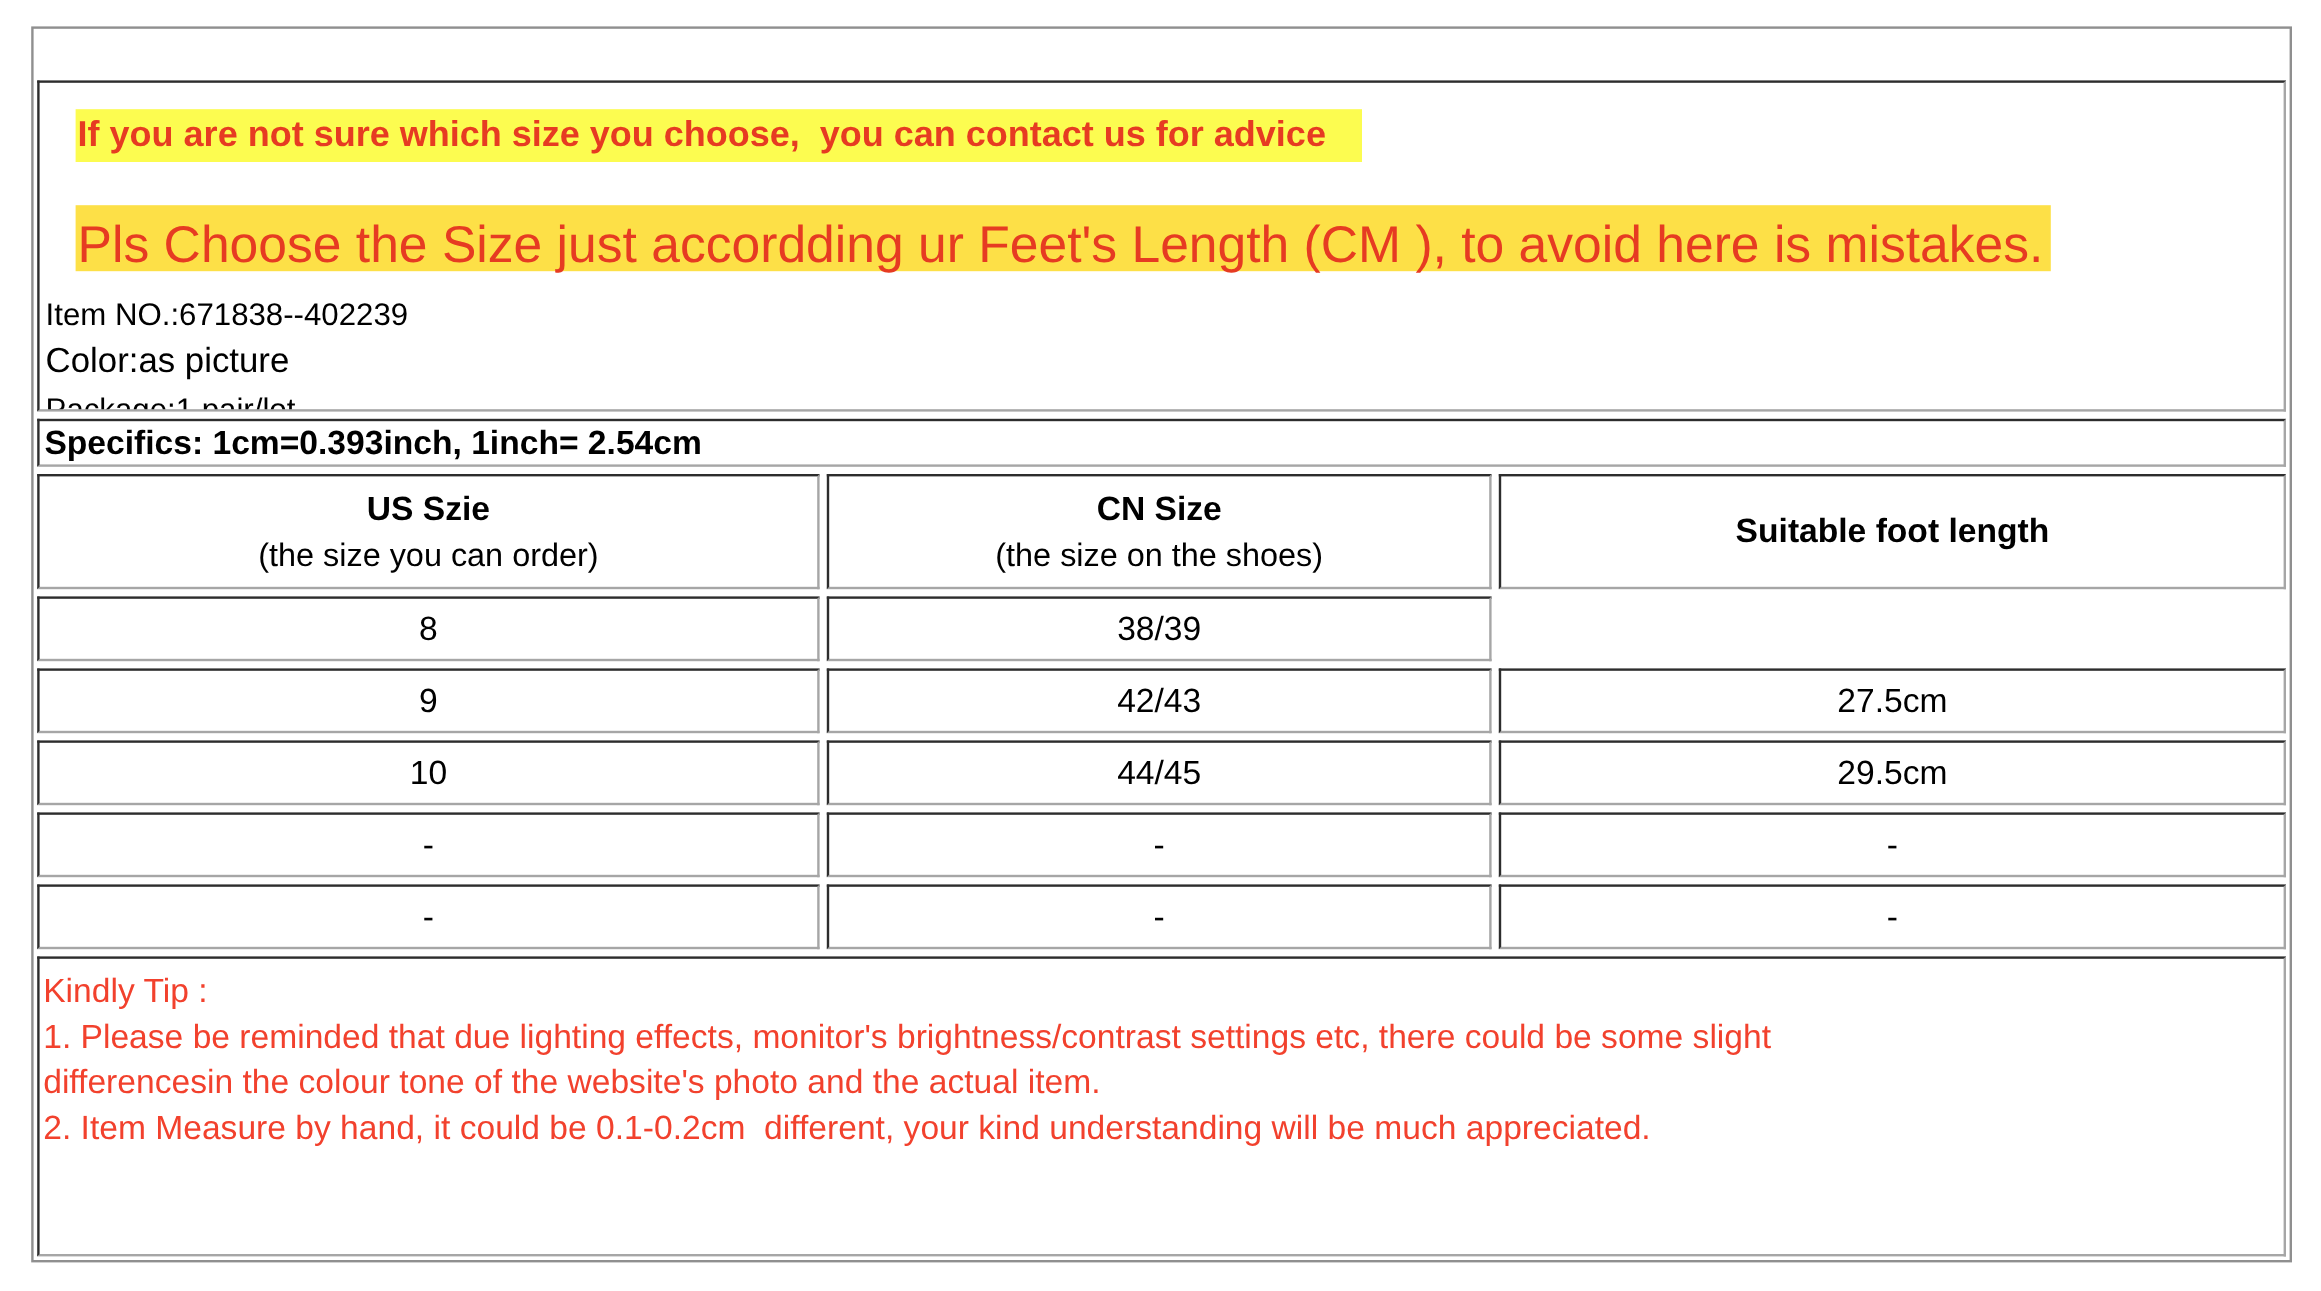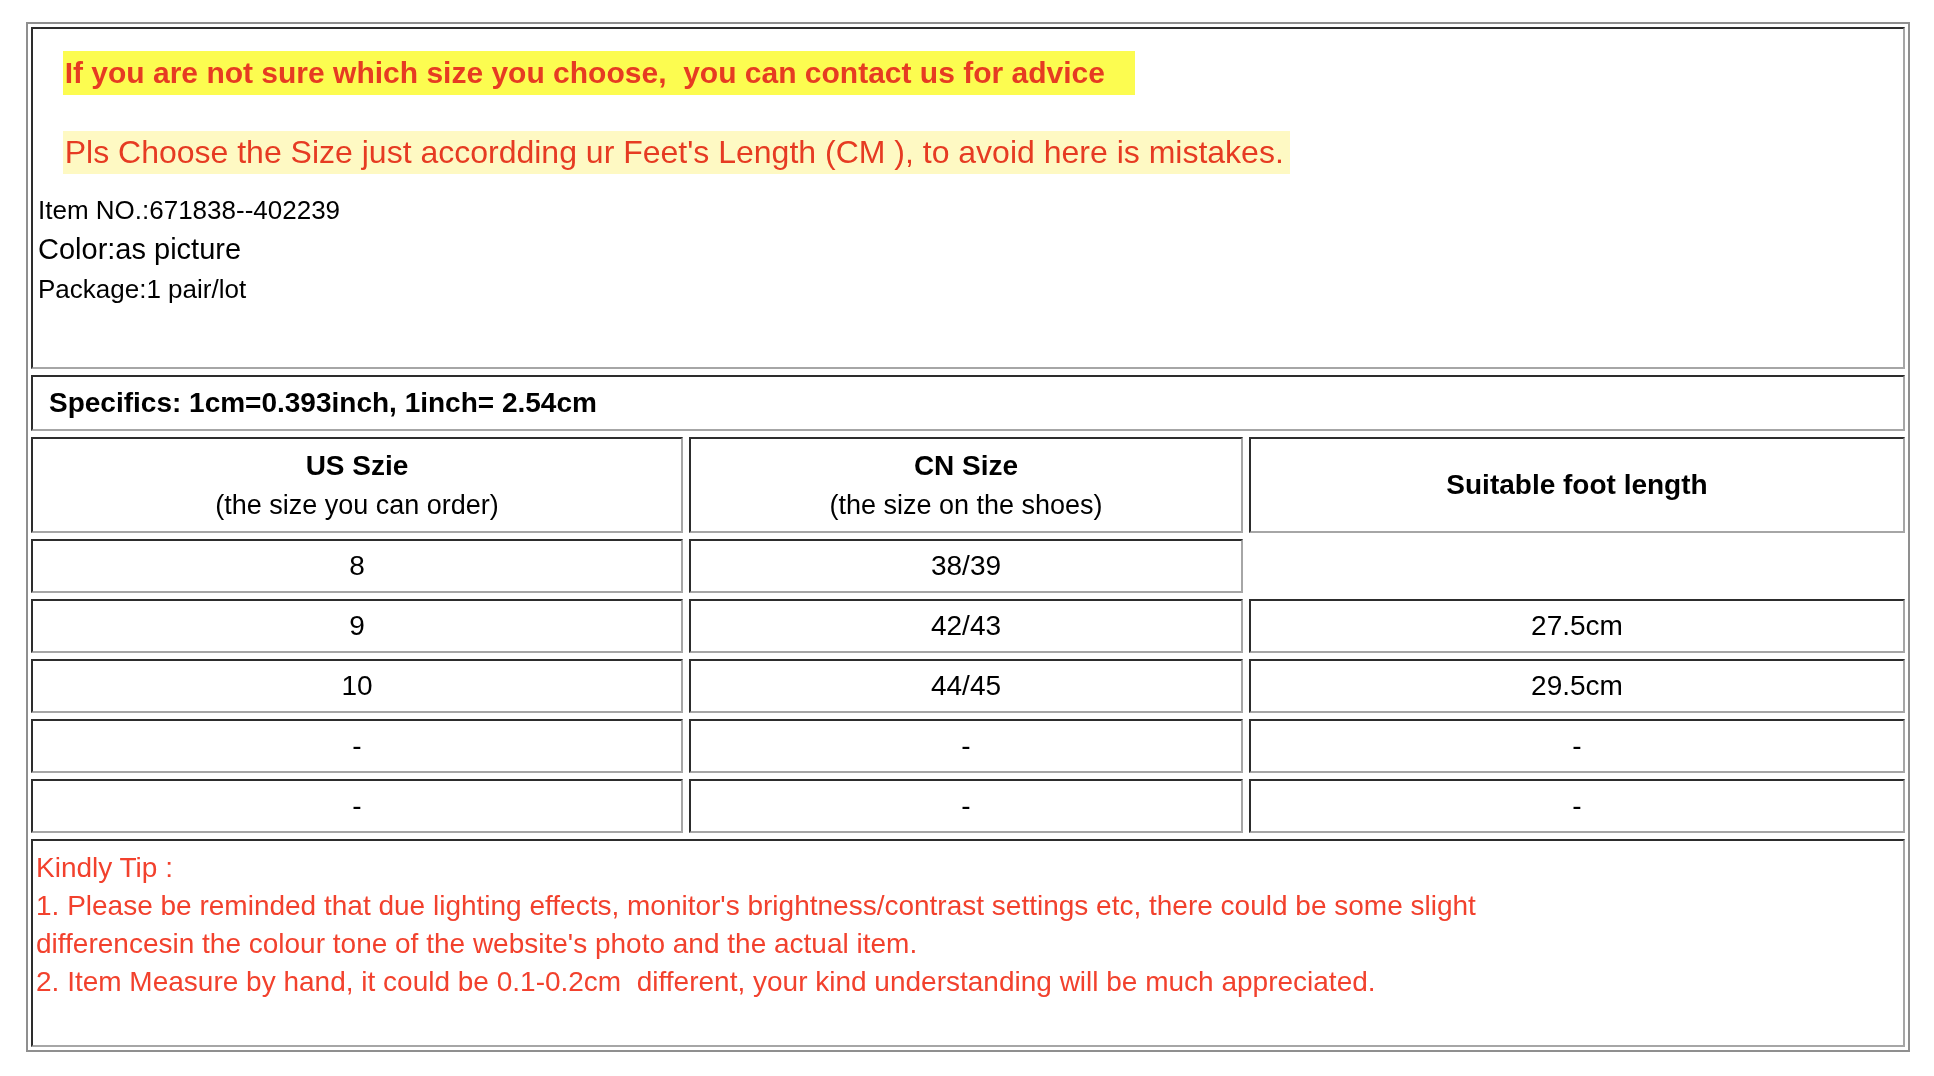--- a/index.html
+++ b/index.html
@@ -28,53 +28,54 @@
   
   .cell {
     box-sizing: border-box;
     background: #ffffff;
     border-width: 2px;
     border-style: solid;
     border-color: #2d2d2d #a6a6a6 #a6a6a6 #2d2d2d;
   }
   
   .info-cell {
-    height: 342px;
+    height: 276px;
     padding: 4px 4px 0 3px;
     overflow: hidden;
+    margin-top: 40px;
   }
   .hl-line { white-space: pre-wrap; }
   .hl1 span {
     display: inline-block;
     background: #fcfc50;
     color: #e63b22;
     font-weight: bold;
     font-size: 30px;
     line-height: 44px;
     padding: 0 30px 0 2px;
   }
   .hl2 span {
     display: inline-block;
-    background: #fef9c3;
+    background: #fde047;
     color: #e63b22;
-    font-size: 32px;
+    font-size: 43px;
     line-height: 43px;
-    padding: 0 6px 0 2px;
+    padding: 12px 6px 0 2px;
   }
   .item-no   { font-size: 26px; line-height: 36px; padding-left: 2px; }
   .color-row { font-size: 29px; line-height: 42px; padding-left: 2px; }
   .package-row { font-size: 26px; line-height: 38px; padding-left: 2px; }
   
   .specifics-cell {
-    height: 56px;
+    height: 40px;
     display: flex;
     align-items: center;
     font-weight: bold;
     font-size: 28px;
-    padding-left: 16px;
+    padding-left: 4px;
   }
   
   .trow { display: flex; gap: 6px; }
   .c1 { width: 652px; }
   .c2 { width: 554px; }
   .c3 { flex: 1; }
   .head-row { height: 96px; }
   .head-row .cell {
     display: flex;
     flex-direction: column;

